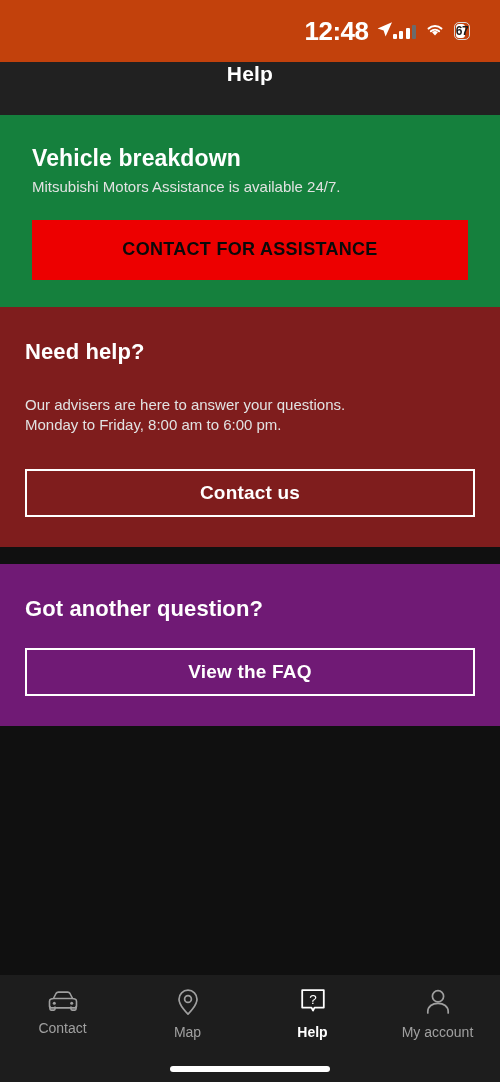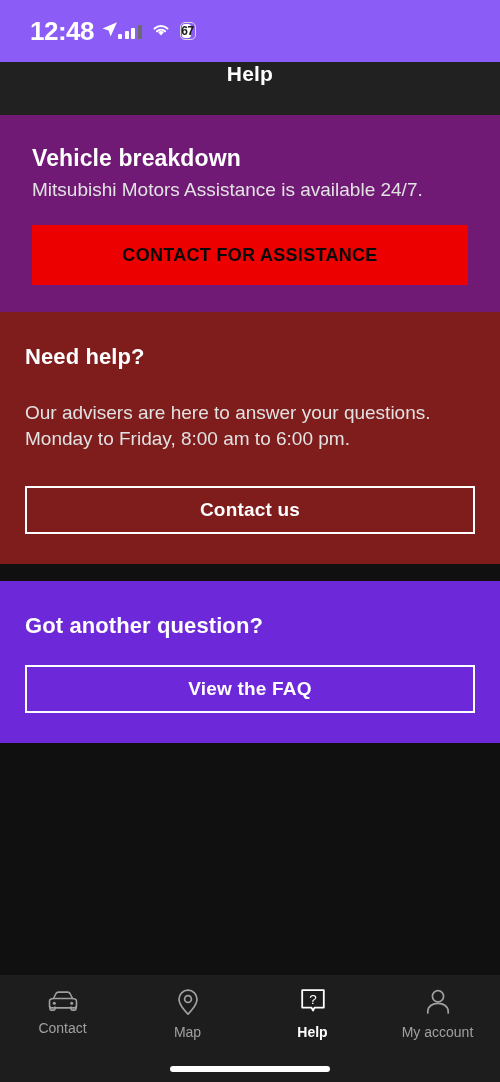--- a/index.html
+++ b/index.html
@@ -6,22 +6,22 @@
   html, body {
     width:500px; height:1082px;
     background:#101010;
     font-family:"Liberation Sans", sans-serif;
     overflow:hidden;
   }
   .phone { position:relative; width:500px; height:1082px; background:#101010; }
 
   
   .statusbar {
-    height:62px; background:#8b5cf6;
-    display:flex; align-items:center; justify-content:flex-start;
+    height:62px; background:#c2410c;
+    display:flex; align-items:center; justify-content:flex-end;
     padding:0 30px 0 30px;
   }
   .status-left { display:flex; align-items:center; gap:7px; }
   .clock { color:#fff; font-size:26px; font-weight:600; letter-spacing:-0.5px; }
   .loc-arrow { display:block; }
   .status-right { display:flex; align-items:center; gap:9px; }
   .signal { display:flex; align-items:flex-end; gap:2.5px; height:15px; }
   .signal i { display:block; width:4px; background:#fff; border-radius:1px; }
   .signal i:nth-child(1){ height:5px; }
   .signal i:nth-child(2){ height:8px; }
@@ -47,32 +47,32 @@
 
   
   .header {
     height:53px; background:#212121;
     display:flex; align-items:flex-start; justify-content:center;
   }
   .header-title { color:#fff; font-size:21px; font-weight:700; letter-spacing:0.2px; }
 
   
   .card { width:100%; }
-  .card-breakdown { background:#701a75; padding:30px 32px 27px 32px; }
+  .card-breakdown { background:#15803d; padding:30px 32px 27px 32px; }
   .card-help      { background:#7f1d1d; padding:32px 25px 30px 25px; }
   .gap-dark       { height:17px; background:#101010; }
-  .card-faq       { background:#6d28d9; padding:32px 25px 30px 25px; }
+  .card-faq       { background:#701a75; padding:32px 25px 30px 25px; }
 
   .card-title {
     color:#fff; font-weight:700; letter-spacing:0.1px;
   }
   .card-breakdown .card-title { font-size:23px; margin-bottom:5px; }
   .card-help .card-title, .card-faq .card-title { font-size:22px; }
   .card-sub {
-    color:#e2e2e2; font-size:19px; line-height:1.38; font-weight:400;
+    color:#e2e2e2; font-size:15px; line-height:1.38; font-weight:400;
   }
   .card-help .card-sub { margin-top:30px; }
 
   
   .btn-primary {
     display:flex; align-items:center; justify-content:center;
     width:100%; height:60px; margin-top:22px;
     background:#ed0000; color:#0a0a0a;
     font-size:18px; font-weight:700; letter-spacing:0.3px;
     border:none; cursor:pointer; font-family:inherit;

